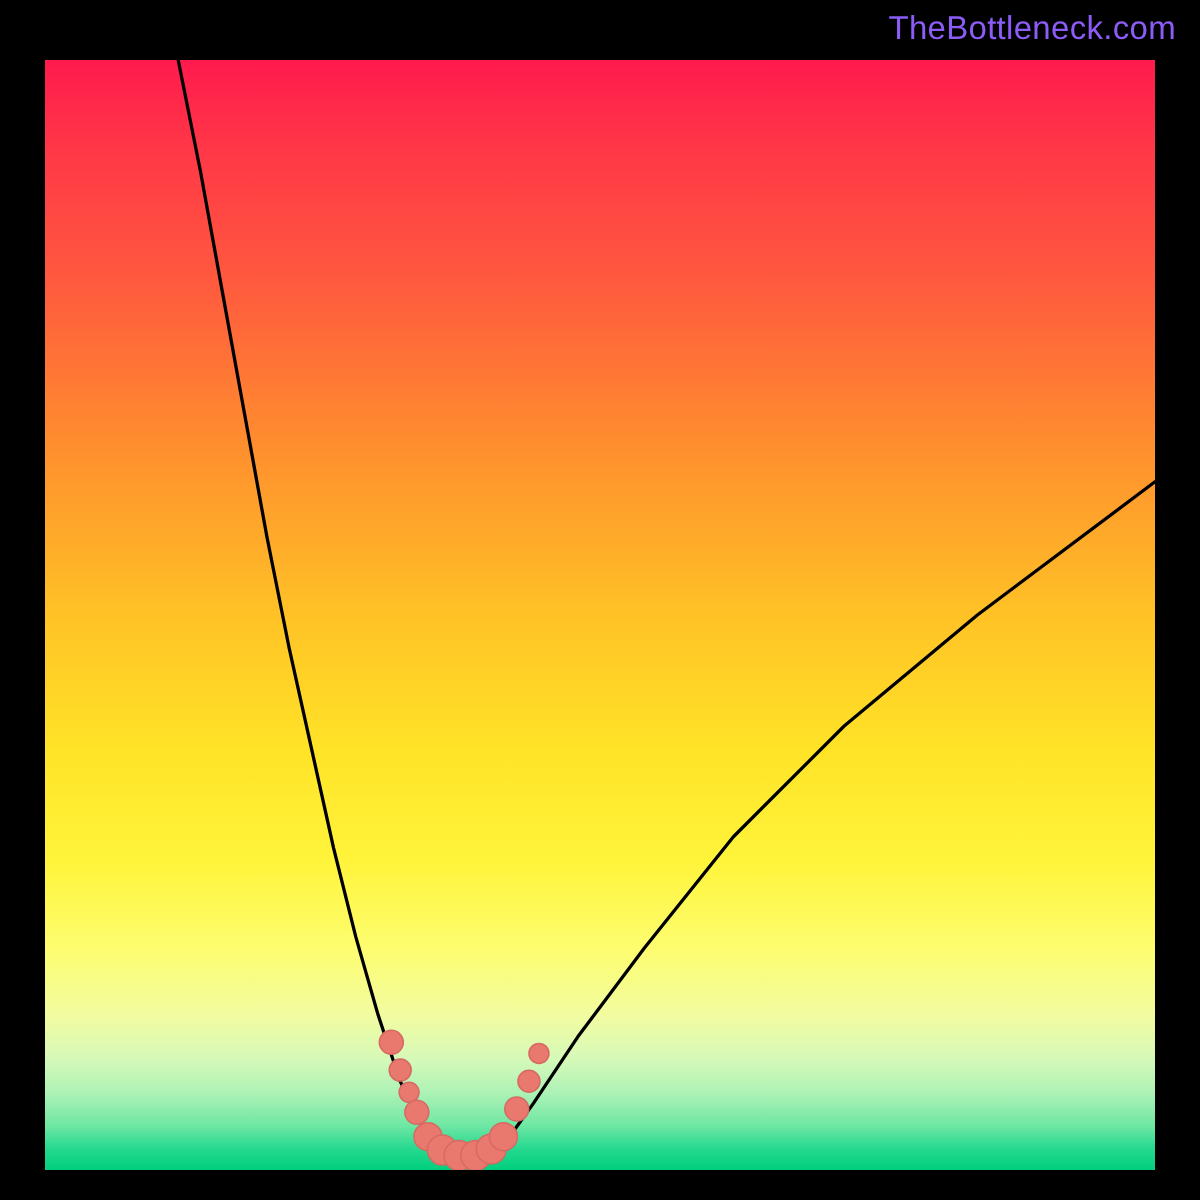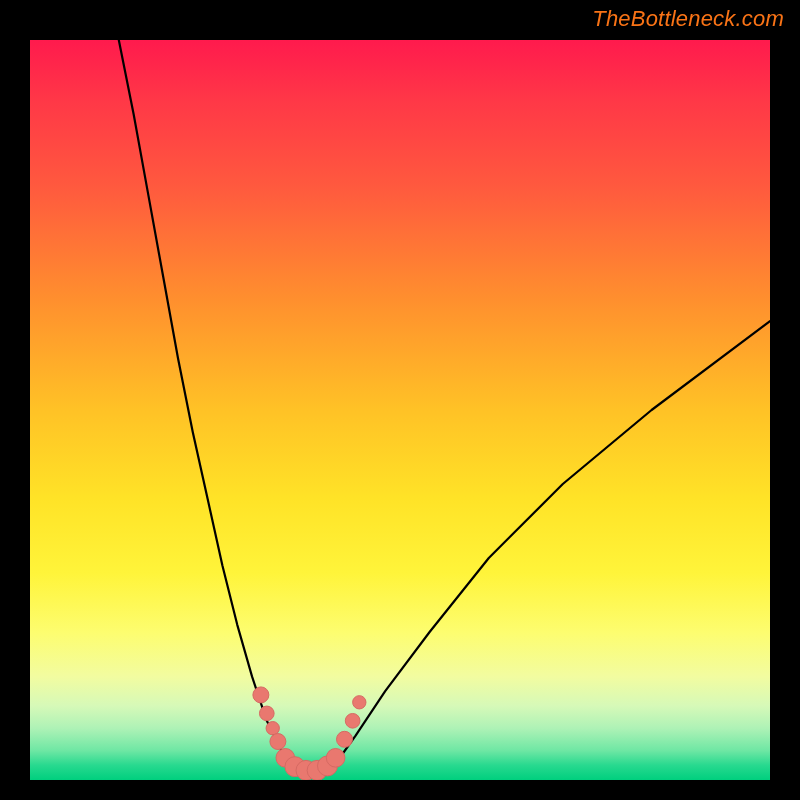--- a/index.html
+++ b/index.html
@@ -40,23 +40,22 @@
       #28d98f 98%,
       #00cf7e 100%
     );
   }
   .watermark {
     position: absolute;
     top: 6px;
     right: 16px;
     font-family: Arial, Helvetica, sans-serif;
     font-size: 22px;
-    color: #f97316;
+    color: #8b5cf6;
     letter-spacing: 0.2px;
-    font-style: italic;
   }
   svg {
     position: absolute;
     left: 0;
     top: 0;
   }
 </style>
 </head>
 <body>
 

